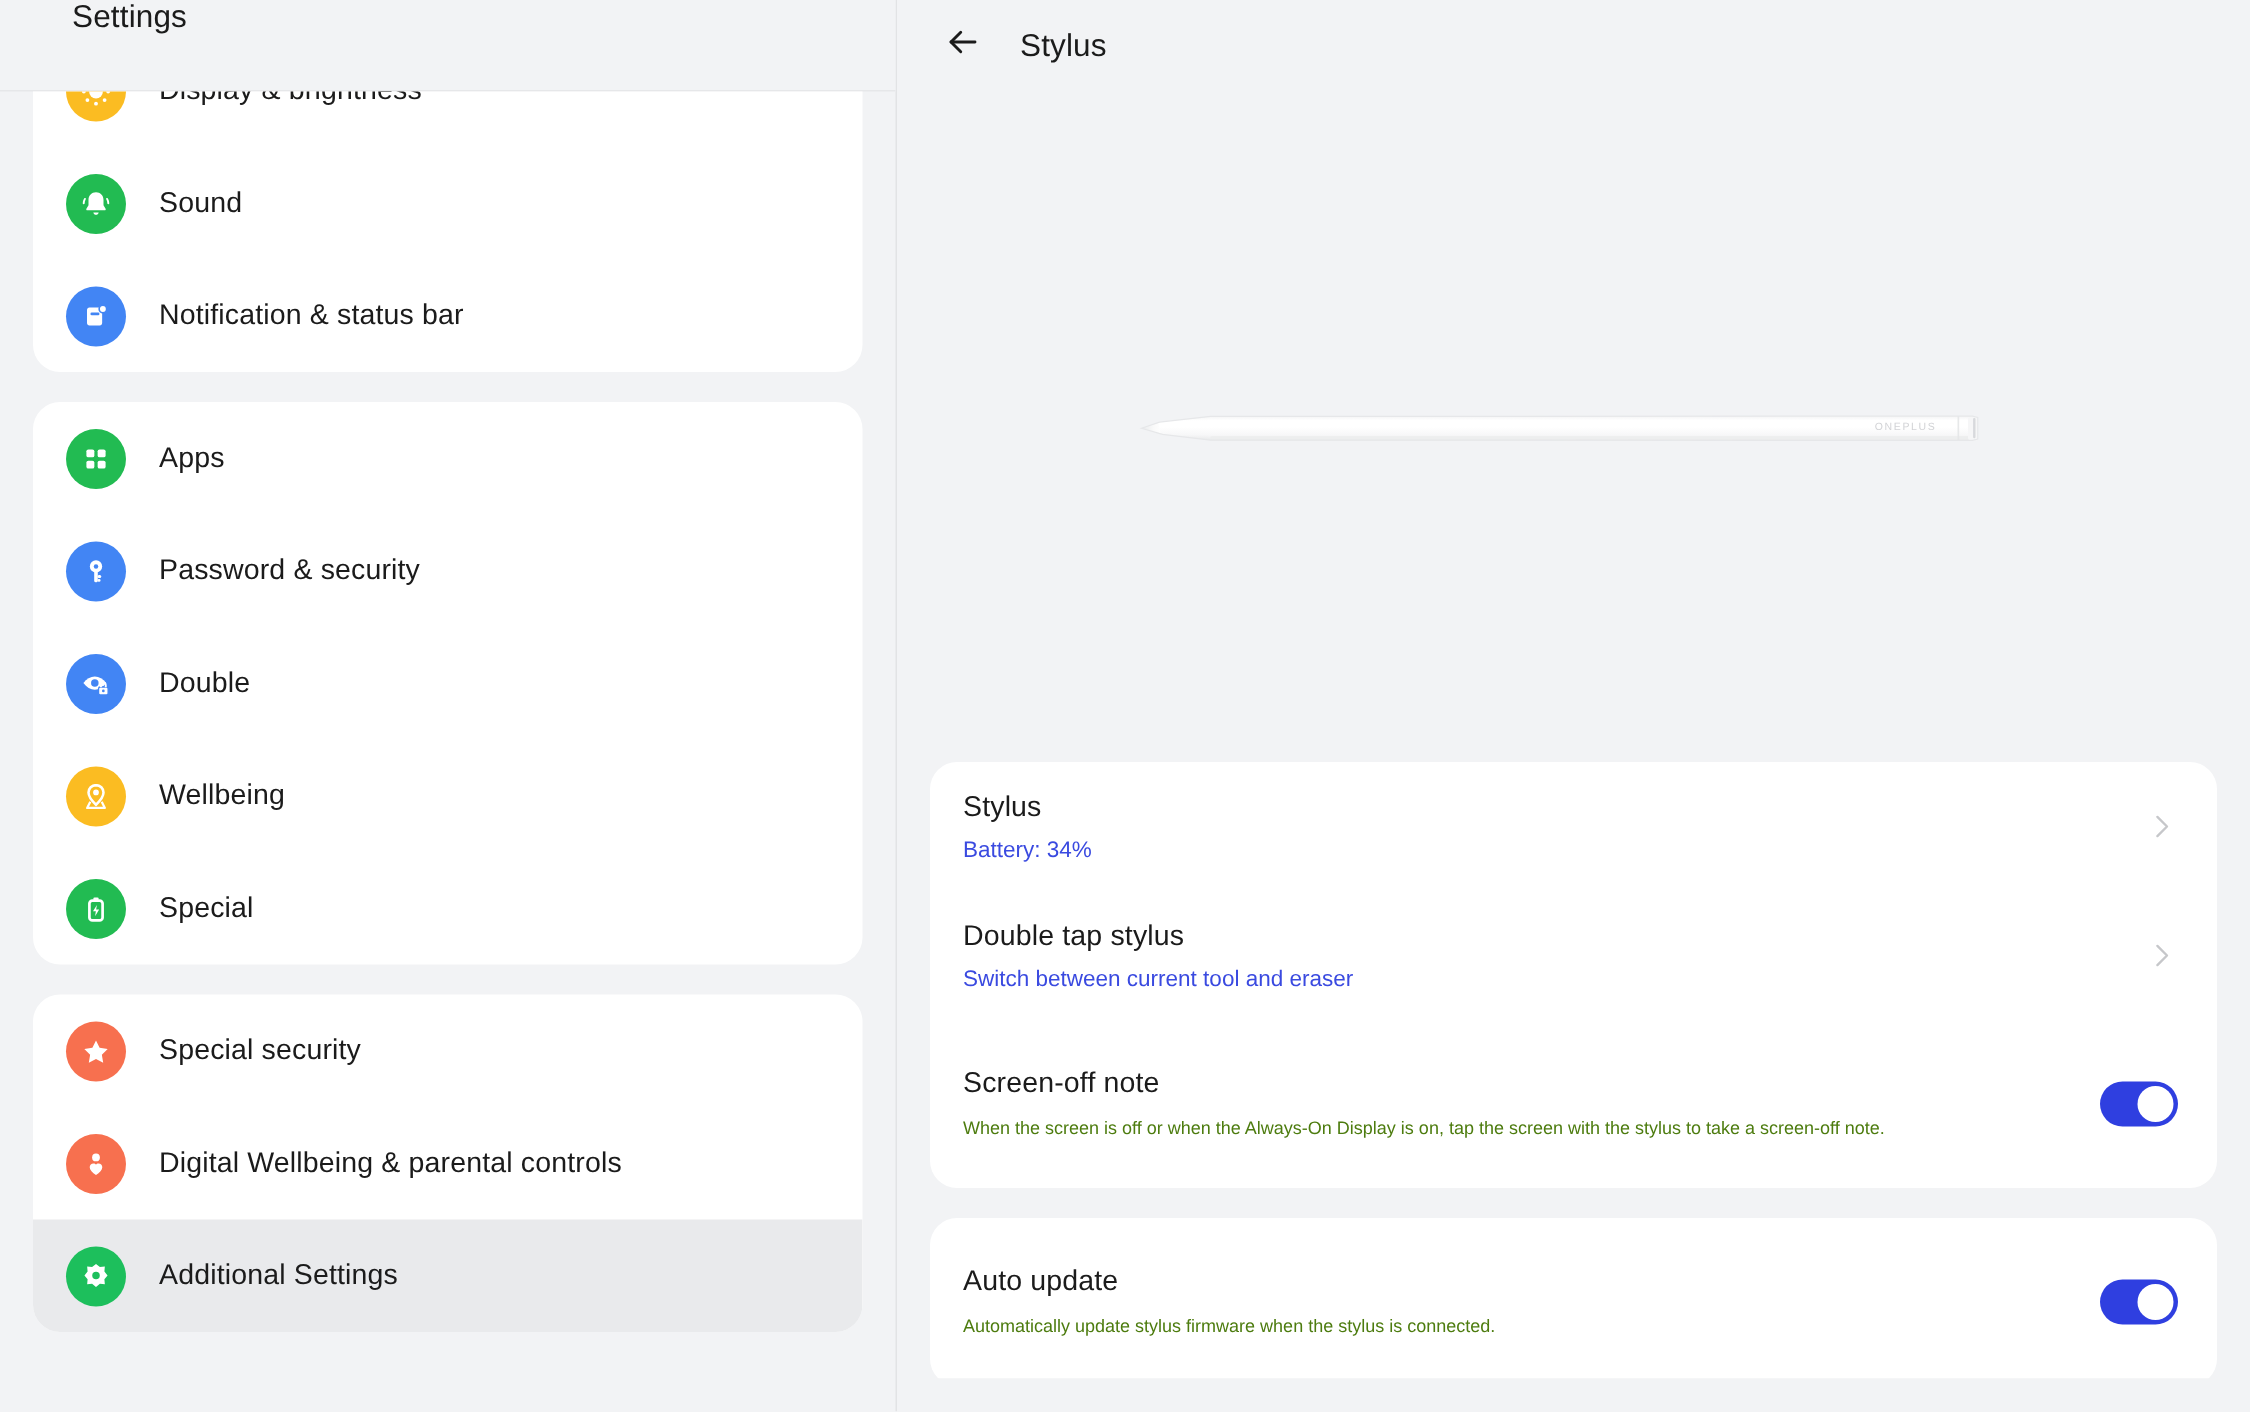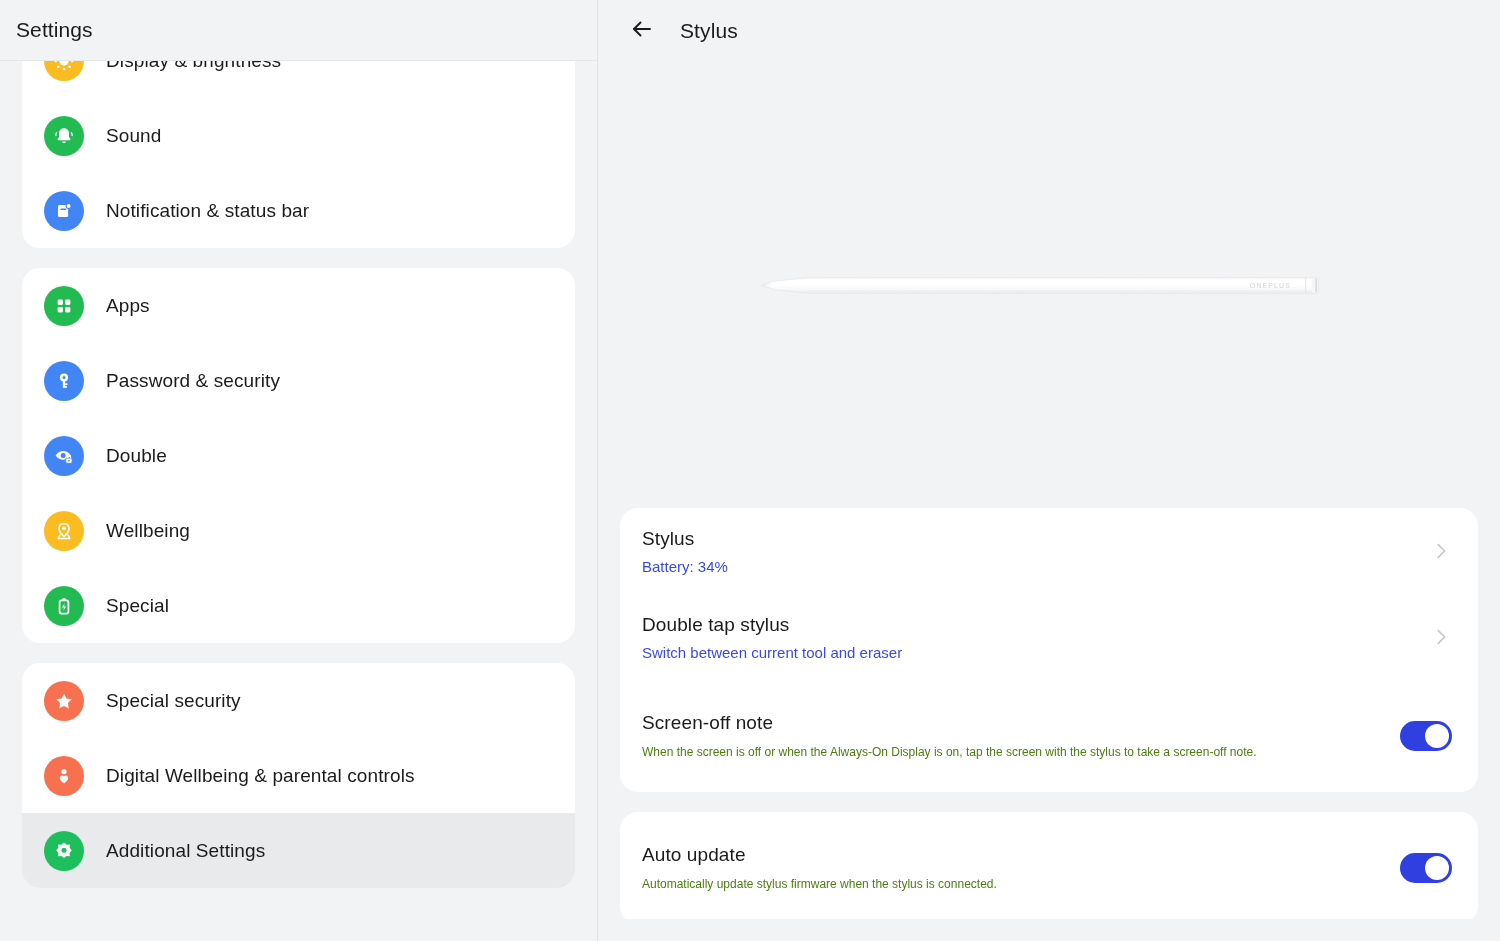--- a/index.html
+++ b/index.html
@@ -28,22 +28,22 @@
     border-right: 1px solid #e2e3e5;
     display: flex;
     flex-direction: column;
     position: relative;
   }
 
   .sidebar-header {
     height: 61px;
     min-height: 61px;
     display: flex;
-    align-items: center;
-    padding-left: 16px;
+    align-items: flex-start;
+    padding-left: 48px;
     border-bottom: 1px solid #e6e7e9;
     background: #f2f3f5;
   }
 
   .sidebar-title {
     font-size: 21px;
     color: #1b1b1b;
     letter-spacing: 0.1px;
   }
 

